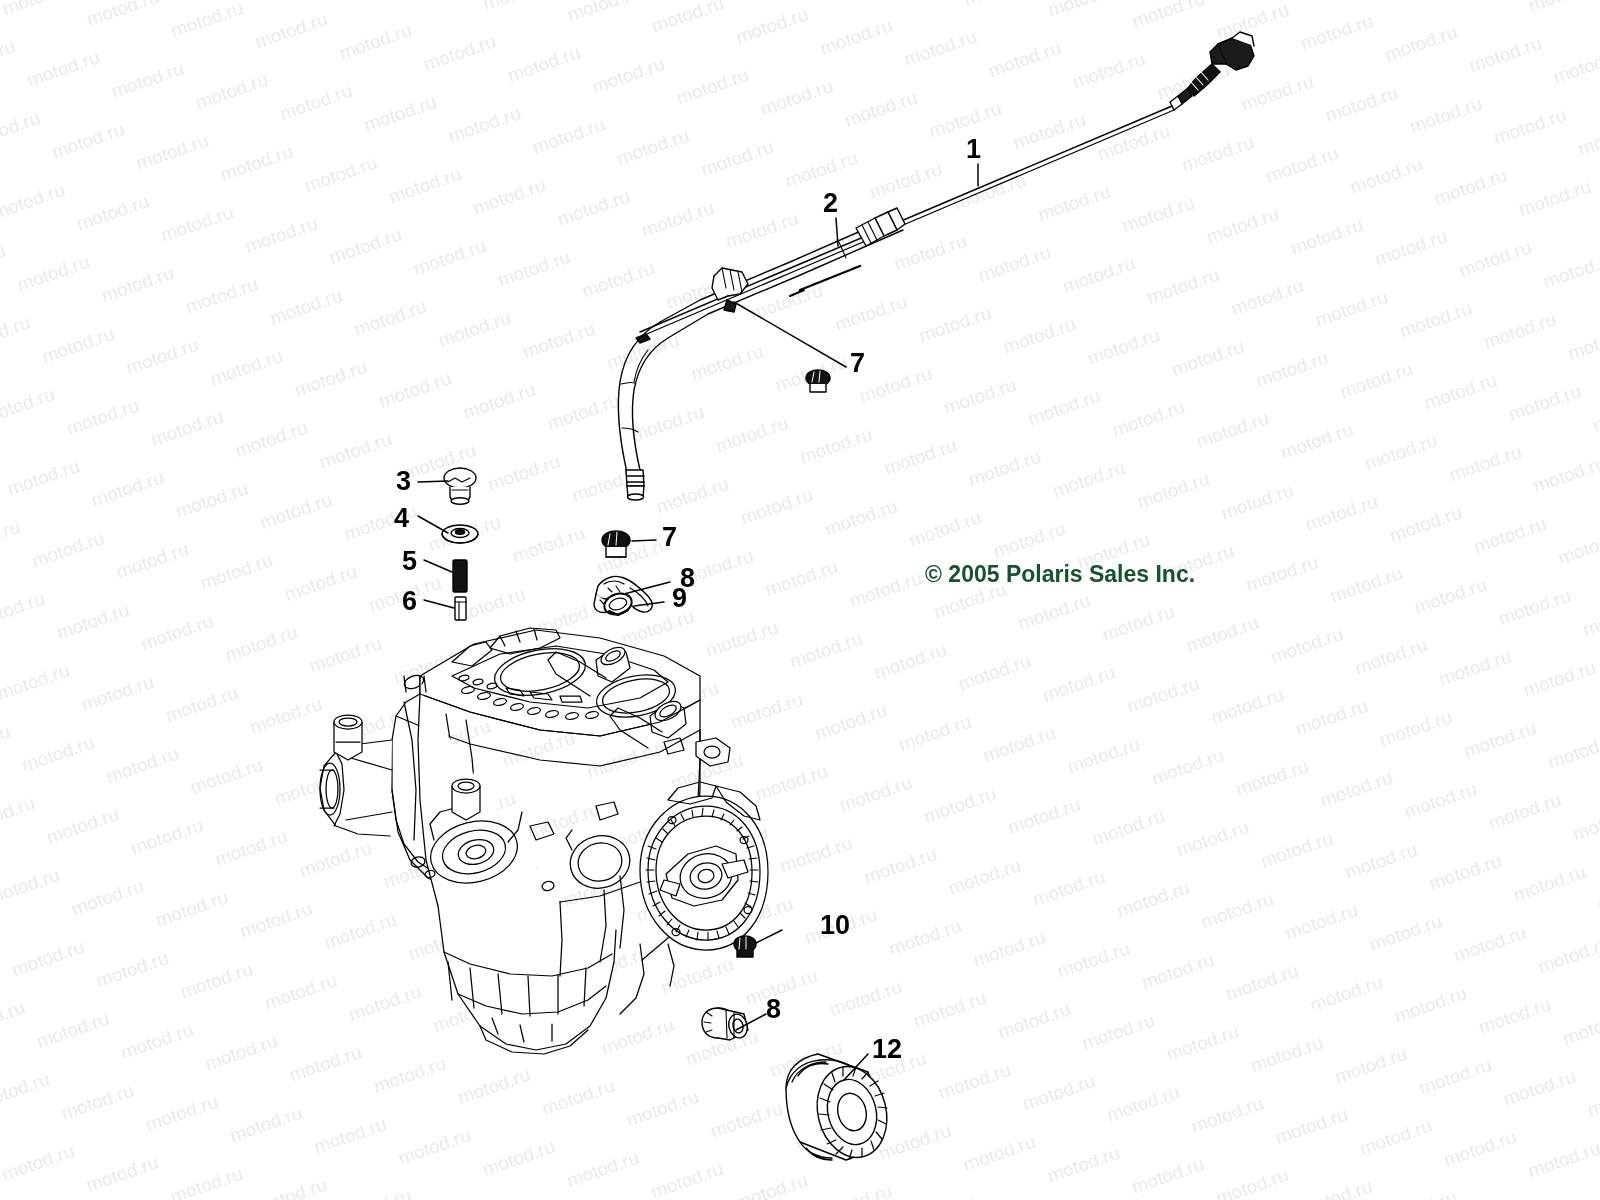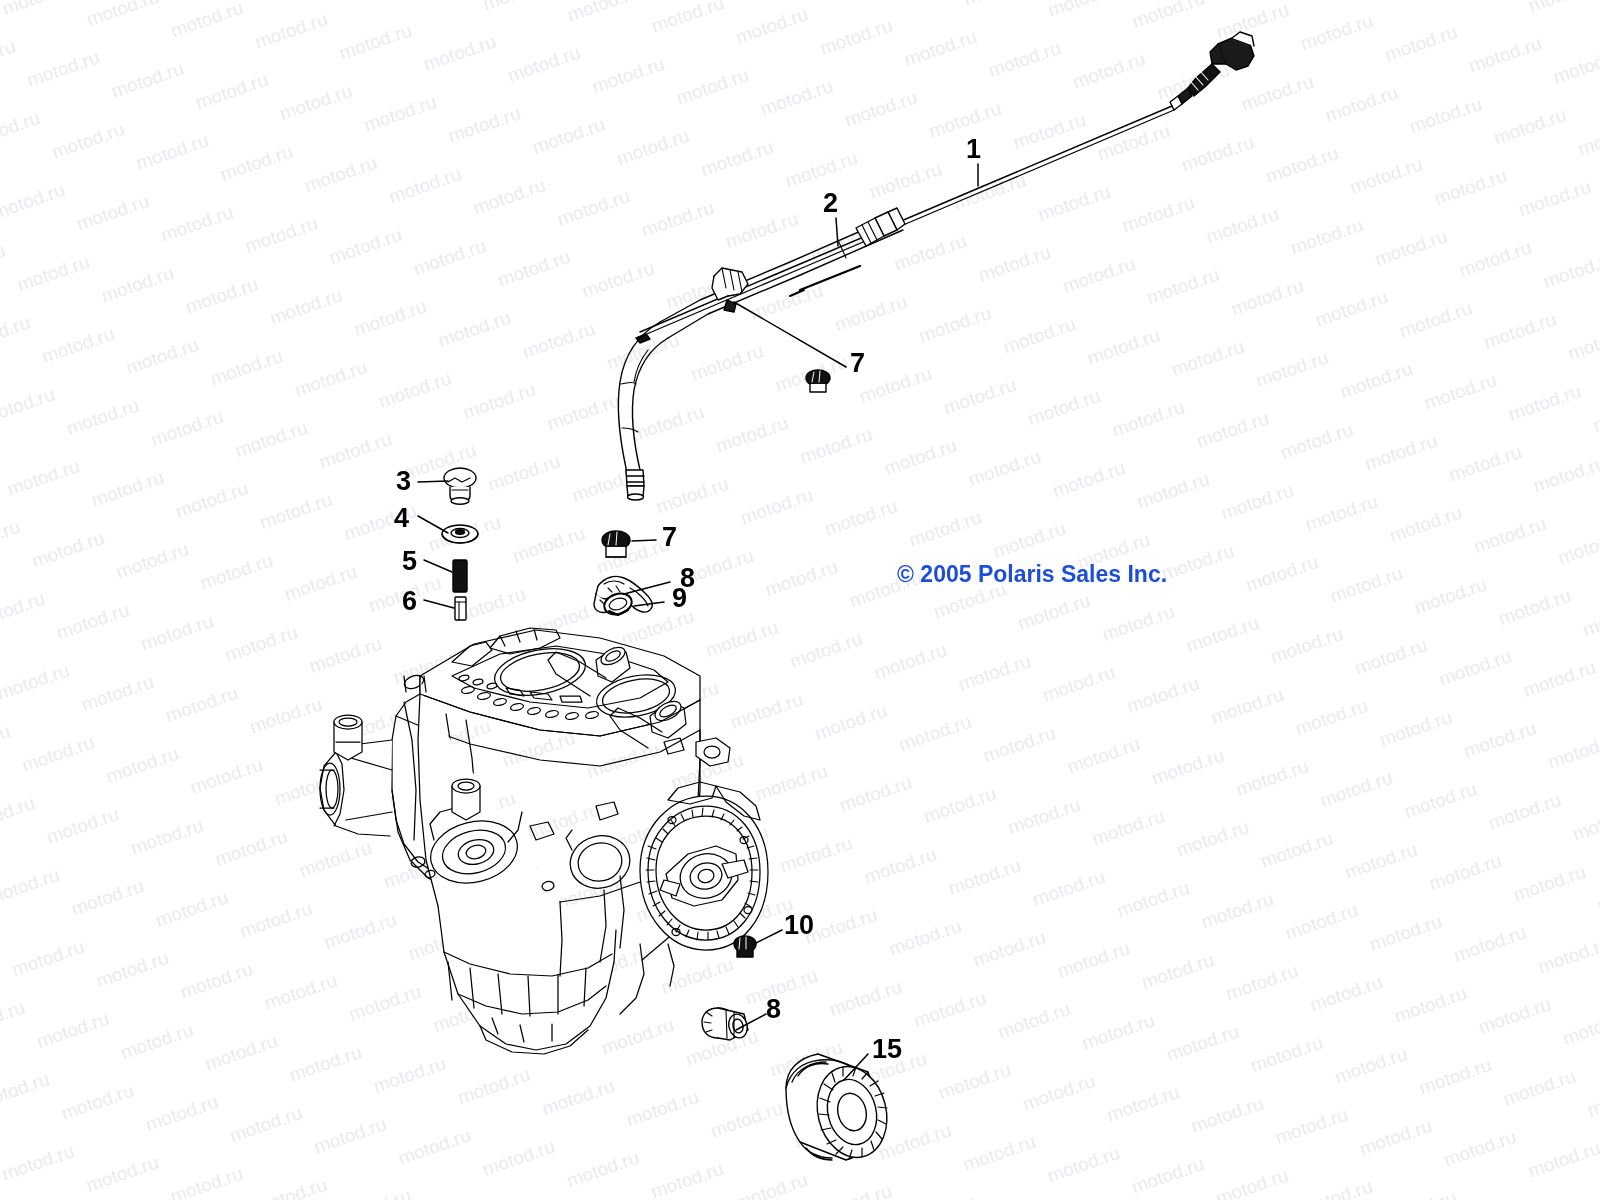--- a/index.html
+++ b/index.html
@@ -45,26 +45,26 @@
     font-size: 27px;
     color: #000000;
     line-height: 1;
     letter-spacing: 0px;
     white-space: nowrap;
   }
   
   #copyright {
     position: absolute;
     z-index: 20;
-    left: 897px;
+    left: 925px;
     top: 561px;
     font-family: "Liberation Sans", sans-serif;
     font-weight: bold;
     font-size: 23px;
-    color: #1d4ed8;
+    color: #14532d;
     white-space: nowrap;
   }
 </style>
 </head>
 <body>
 
 <div id="page">
 
   <div id="watermark-layer">
     <svg width="1600" height="1200" viewBox="0 0 1600 1200" xmlns="http://www.w3.org/2000/svg">
@@ -422,21 +422,21 @@
   <div class="callout" style="left:402px; top:588px;">6</div>
 
   <div class="callout" style="left:850px; top:350px;">7</div>
 
   <div class="callout" style="left:662px; top:524px;">7</div>
 
   <div class="callout" style="left:680px; top:565px;">8</div>
 
   <div class="callout" style="left:672px; top:585px;">9</div>
 
-  <div class="callout" style="left:784px; top:912px;">10</div>
+  <div class="callout" style="left:820px; top:912px;">10</div>
 
   <div class="callout" style="left:766px; top:996px;">8</div>
 
-  <div class="callout" style="left:872px; top:1036px;">15</div>
+  <div class="callout" style="left:872px; top:1036px;">12</div>
 
   <div id="copyright">© 2005 Polaris Sales Inc.</div>
 
 </div>
 
 </body></html>

